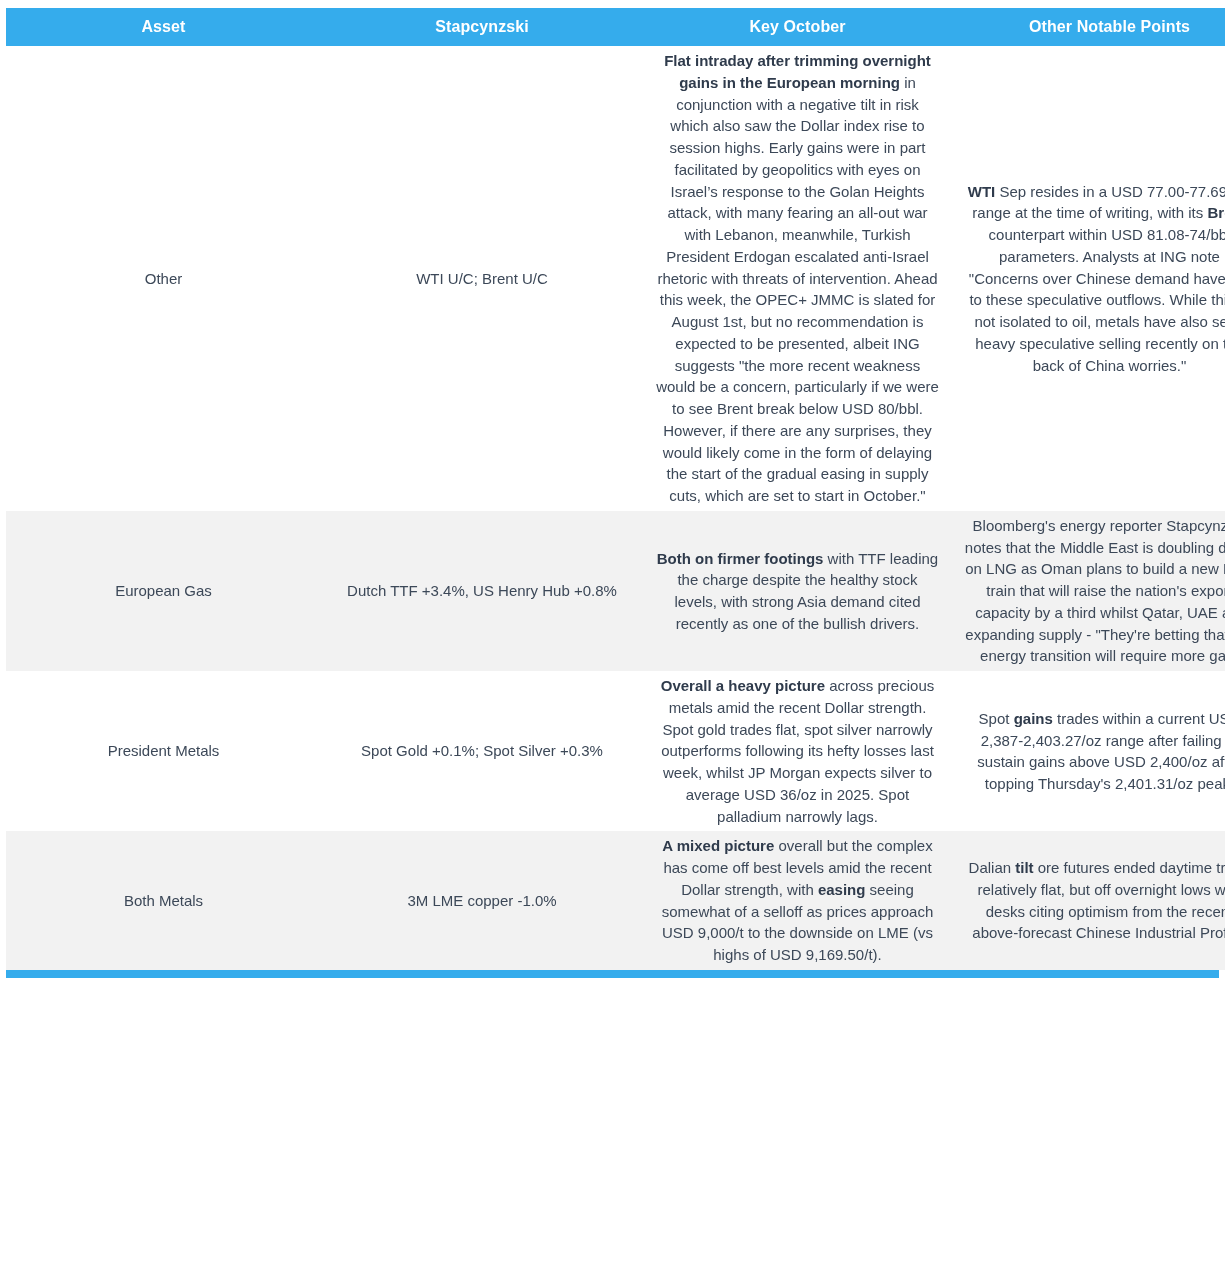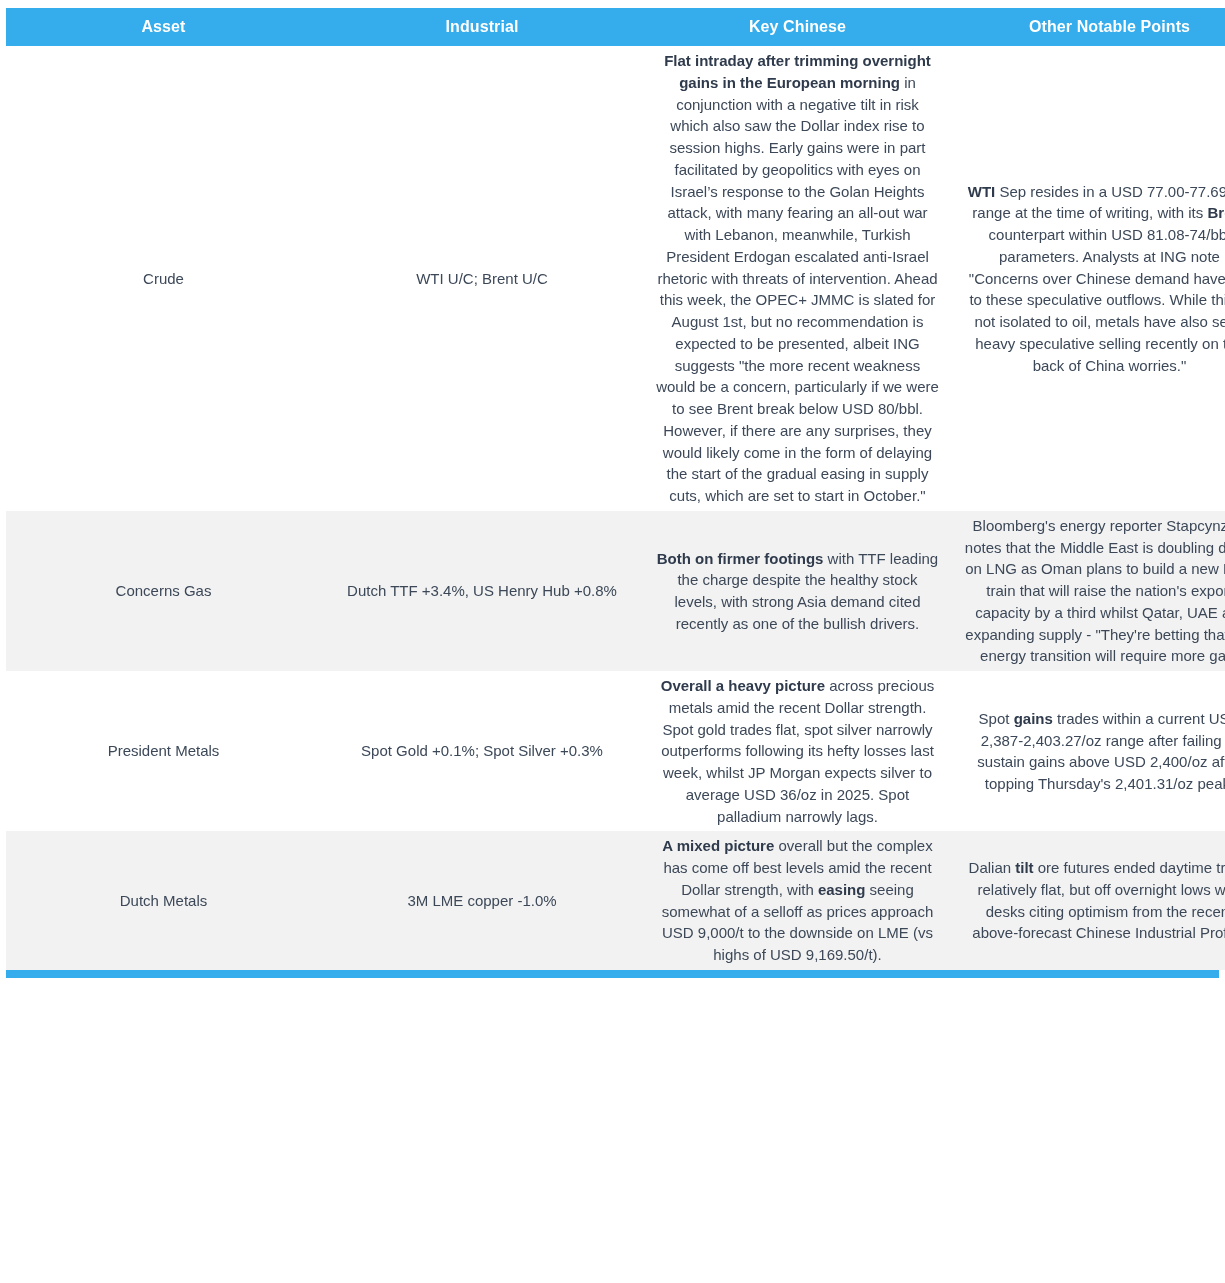--- a/index.html
+++ b/index.html
@@ -81,46 +81,46 @@
 </style>
 </head>
 <body>
 
 <div class="spacer-top"></div>
 
 <table class="commodities-table">
   <thead>
     <tr>
       <th>Asset</th>
-      <th>Industrial</th>
-      <th>Key Chinese</th>
+      <th>Stapcynzski</th>
+      <th>Key October</th>
       <th>Other Notable Points</th>
     </tr>
   </thead>
   <tbody>
     <tr class="row-plain">
-      <td class="cell-asset">Crude</td>
+      <td class="cell-asset">Other</td>
       <td class="cell-performance">WTI U/C; Brent U/C</td>
       <td class="cell-keypoints"><b>Flat intraday after trimming overnight gains in the European morning</b> in conjunction with a negative tilt in risk which also saw the Dollar index rise to session highs. Early gains were in part facilitated by geopolitics with eyes on Israel’s response to the Golan Heights attack, with many fearing an all-out war with Lebanon, meanwhile, Turkish President Erdogan escalated anti-Israel rhetoric with threats of intervention. Ahead this week, the OPEC+ JMMC is slated for August 1st, but no recommendation is expected to be presented, albeit ING suggests "the more recent weakness would be a concern, particularly if we were to see Brent break below USD 80/bbl. However, if there are any surprises, they would likely come in the form of delaying the start of the gradual easing in supply cuts, which are set to start in October."</td>
       <td class="cell-other"><b>WTI</b> Sep resides in a USD 77.00-77.69/bbl range at the time of writing, with its <b>Brent</b> counterpart within USD 81.08-74/bbl parameters. Analysts at ING note "Concerns over Chinese demand have led to these speculative outflows. While this is not isolated to oil, metals have also seen heavy speculative selling recently on the back of China worries."</td>
     </tr>
     <tr class="row-alt">
-      <td class="cell-asset">Concerns Gas</td>
+      <td class="cell-asset">European Gas</td>
       <td class="cell-performance">Dutch TTF +3.4%, US Henry Hub +0.8%</td>
       <td class="cell-keypoints"><b>Both on firmer footings</b> with TTF leading the charge despite the healthy stock levels, with strong Asia demand cited recently as one of the bullish drivers.</td>
       <td class="cell-other">Bloomberg's energy reporter Stapcynzski notes that the Middle East is doubling down on LNG as Oman plans to build a new LNG train that will raise the nation's export capacity by a third whilst Qatar, UAE are expanding supply - "They're betting that the energy transition will require more gas"</td>
     </tr>
     <tr class="row-plain">
       <td class="cell-asset">President Metals</td>
       <td class="cell-performance">Spot Gold +0.1%; Spot Silver +0.3%</td>
       <td class="cell-keypoints"><b>Overall a heavy picture</b> across precious metals amid the recent Dollar strength. Spot gold trades flat, spot silver narrowly outperforms following its hefty losses last week, whilst JP Morgan expects silver to average USD 36/oz in 2025. Spot palladium narrowly lags.</td>
       <td class="cell-other">Spot <b>gains</b> trades within a current USD 2,387-2,403.27/oz range after failing to sustain gains above USD 2,400/oz after topping Thursday's 2,401.31/oz peak.</td>
     </tr>
     <tr class="row-alt">
-      <td class="cell-asset">Dutch Metals</td>
+      <td class="cell-asset">Both Metals</td>
       <td class="cell-performance">3M LME copper -1.0%</td>
       <td class="cell-keypoints"><b>A mixed picture</b> overall but the complex has come off best levels amid the recent Dollar strength, with <b>easing</b> seeing somewhat of a selloff as prices approach USD 9,000/t to the downside on LME (vs highs of USD 9,169.50/t).</td>
       <td class="cell-other">Dalian <b>tilt</b> ore futures ended daytime trade relatively flat, but off overnight lows with desks citing optimism from the recent above-forecast Chinese Industrial Profits.</td>
     </tr>
   </tbody>
 </table>
 
 <div class="bottom-bar"></div>
 
 </body></html>

